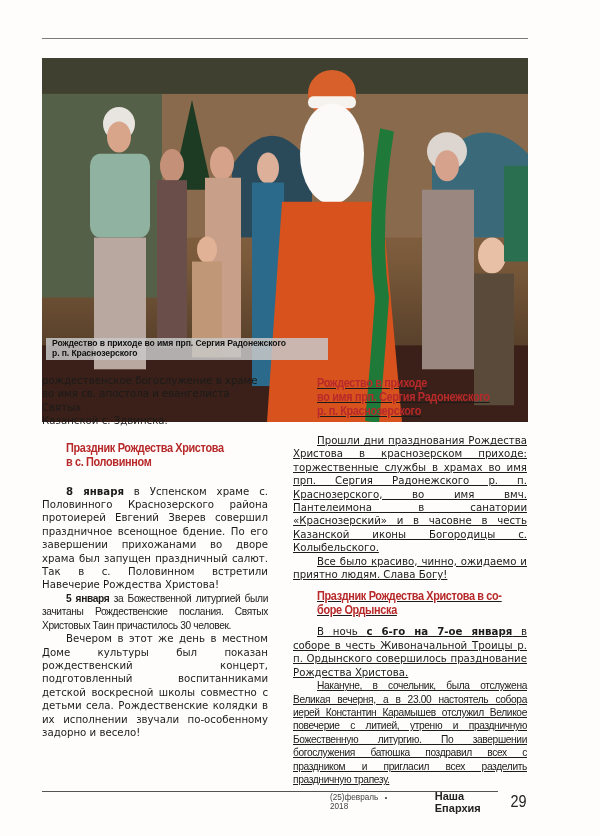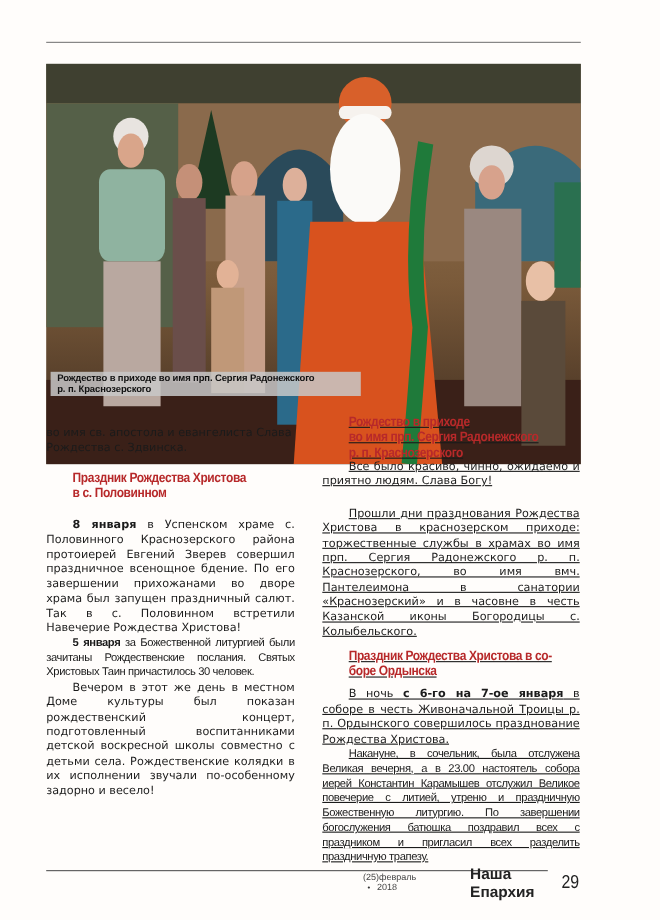--- a/index.html
+++ b/index.html
@@ -62,21 +62,21 @@
     .footer {
       position: absolute; top: 792px; left: 330px; width: 198px; height: 20px;
       display: flex; align-items: center; justify-content: flex-end;
     }
     .footer .issue {
       font-family: "Liberation Sans", sans-serif; font-size: 8.2px; color: #444;
       margin-right: 6px;
     }
     .footer .bullet { font-size: 7px; color: #333; margin: 0 4px; }
     .footer .magazine {
-      font-family: "Liberation Sans", sans-serif; font-weight: bold; font-size: 14px; color: #222;
+      font-family: "Liberation Sans", sans-serif; font-weight: bold; font-size: 11px; color: #222;
       margin-right: 14px;
       margin-left: 36px;
     }
     .footer .page-num {
       font-family: "Liberation Sans", sans-serif; font-size: 17px; color: #222;
       transform: scaleX(0.85);
     }
   </style>
 </head>
 <body>
@@ -130,41 +130,41 @@
     <rect x="462" y="90" width="24" height="80" fill="#2a7050"></rect>
   </svg>
   <div class="caption-box" style="left:4px; top:280px;">
     <span>Рождество в приходе во имя прп. Сергия Радонежского</span>
     <span>р. п. Краснозерского</span>
   </div>
 </div>
 
 <div class="col col-left">
   <p style="text-align:left;">
-    <br>
-    <span>во имя св. апостола и евангелиста Слава</span><br>
-    <span>Рождества с. Здвинска.</span>
+    <span>рождественское богослужение в храме</span><br>
+    <span>во имя св. апостола и евангелиста Святых</span><br>
+    <span>Казанской с. Здвинска.</span>
   </p>
   <div class="heading" style="margin: 13px 0 0 24px;">
     <span>Праздник Рождества Христова</span>
     <span>в с. Половинном</span>
   </div>
   <p class="indent" style="margin-top: 16px;"><b>8 января</b><span> в Успенском храме с. Половинного Краснозерского района протоиерей Евгений Зверев совершил праздничное всенощное бдение. По его завершении прихожанами во дворе храма был запущен праздничный салют. Так в с. Половинном встретили Навечерие Рождества Христова!</span></p>
   <p class="indent tight"><b>5 января</b><span> за Божественной литургией были зачитаны Рождественские послания. Святых Христовых Таин причастилось 30 человек.</span></p>
   <p class="indent"><span>Вечером в этот же день в местном Доме культуры был показан рождественский концерт, подготовленный воспитанниками детской воскресной школы совместно с детьми села. Рождественские колядки в их исполнении звучали по-особенному задорно и весело!</span></p>
 </div>
 
 <div class="col col-right">
   <div class="heading" style="margin: 2px 0 0 24px;">
     <span>Рождество в приходе</span>
     <span>во имя прп. Сергия Радонежского</span>
     <span>р. п. Краснозерского</span>
   </div>
+  <p class="indent" style="margin-top: 16px;"><span>Прошли дни празднования Рождества Христова в краснозерском приходе: торжественные службы в храмах во имя прп. Сергия Радонежского р. п. Краснозерского, во имя вмч. Пантелеимона в санатории «Краснозерский» и в часовне в честь Казанской иконы Богородицы с. Колыбельского.</span></p>
   <p class="indent"><span>Все было красиво, чинно, ожидаемо и приятно людям. Слава Богу!</span></p>
-  <p class="indent" style="margin-top: 16px;"><span>Прошли дни празднования Рождества Христова в краснозерском приходе: торжественные службы в храмах во имя прп. Сергия Радонежского р. п. Краснозерского, во имя вмч. Пантелеимона в санатории «Краснозерский» и в часовне в честь Казанской иконы Богородицы с. Колыбельского.</span></p>
   <div class="heading" style="margin: 8px 0 0 24px;">
     <span>Праздник Рождества Христова в со-</span>
     <span>боре Ордынска</span>
   </div>
   <p class="indent" style="margin-top: 8px;"><span>В ночь </span><b>с 6-го на 7-ое января</b><span> в соборе в честь Живоначальной Троицы р. п. Ордынского совершилось празднование Рождества Христова.</span></p>
   <p class="indent tight"><span>Накануне, в сочельник, была отслужена Великая вечерня, а в 23.00 настоятель собора иерей Константин Карамышев отслужил Великое повечерие с литией, утреню и праздничную Божественную литургию. По завершении богослужения батюшка поздравил всех с праздником и пригласил всех разделить праздничную трапезу.</span></p>
 </div>
 
 <div class="bottom-rule"></div>
 <div class="footer">

